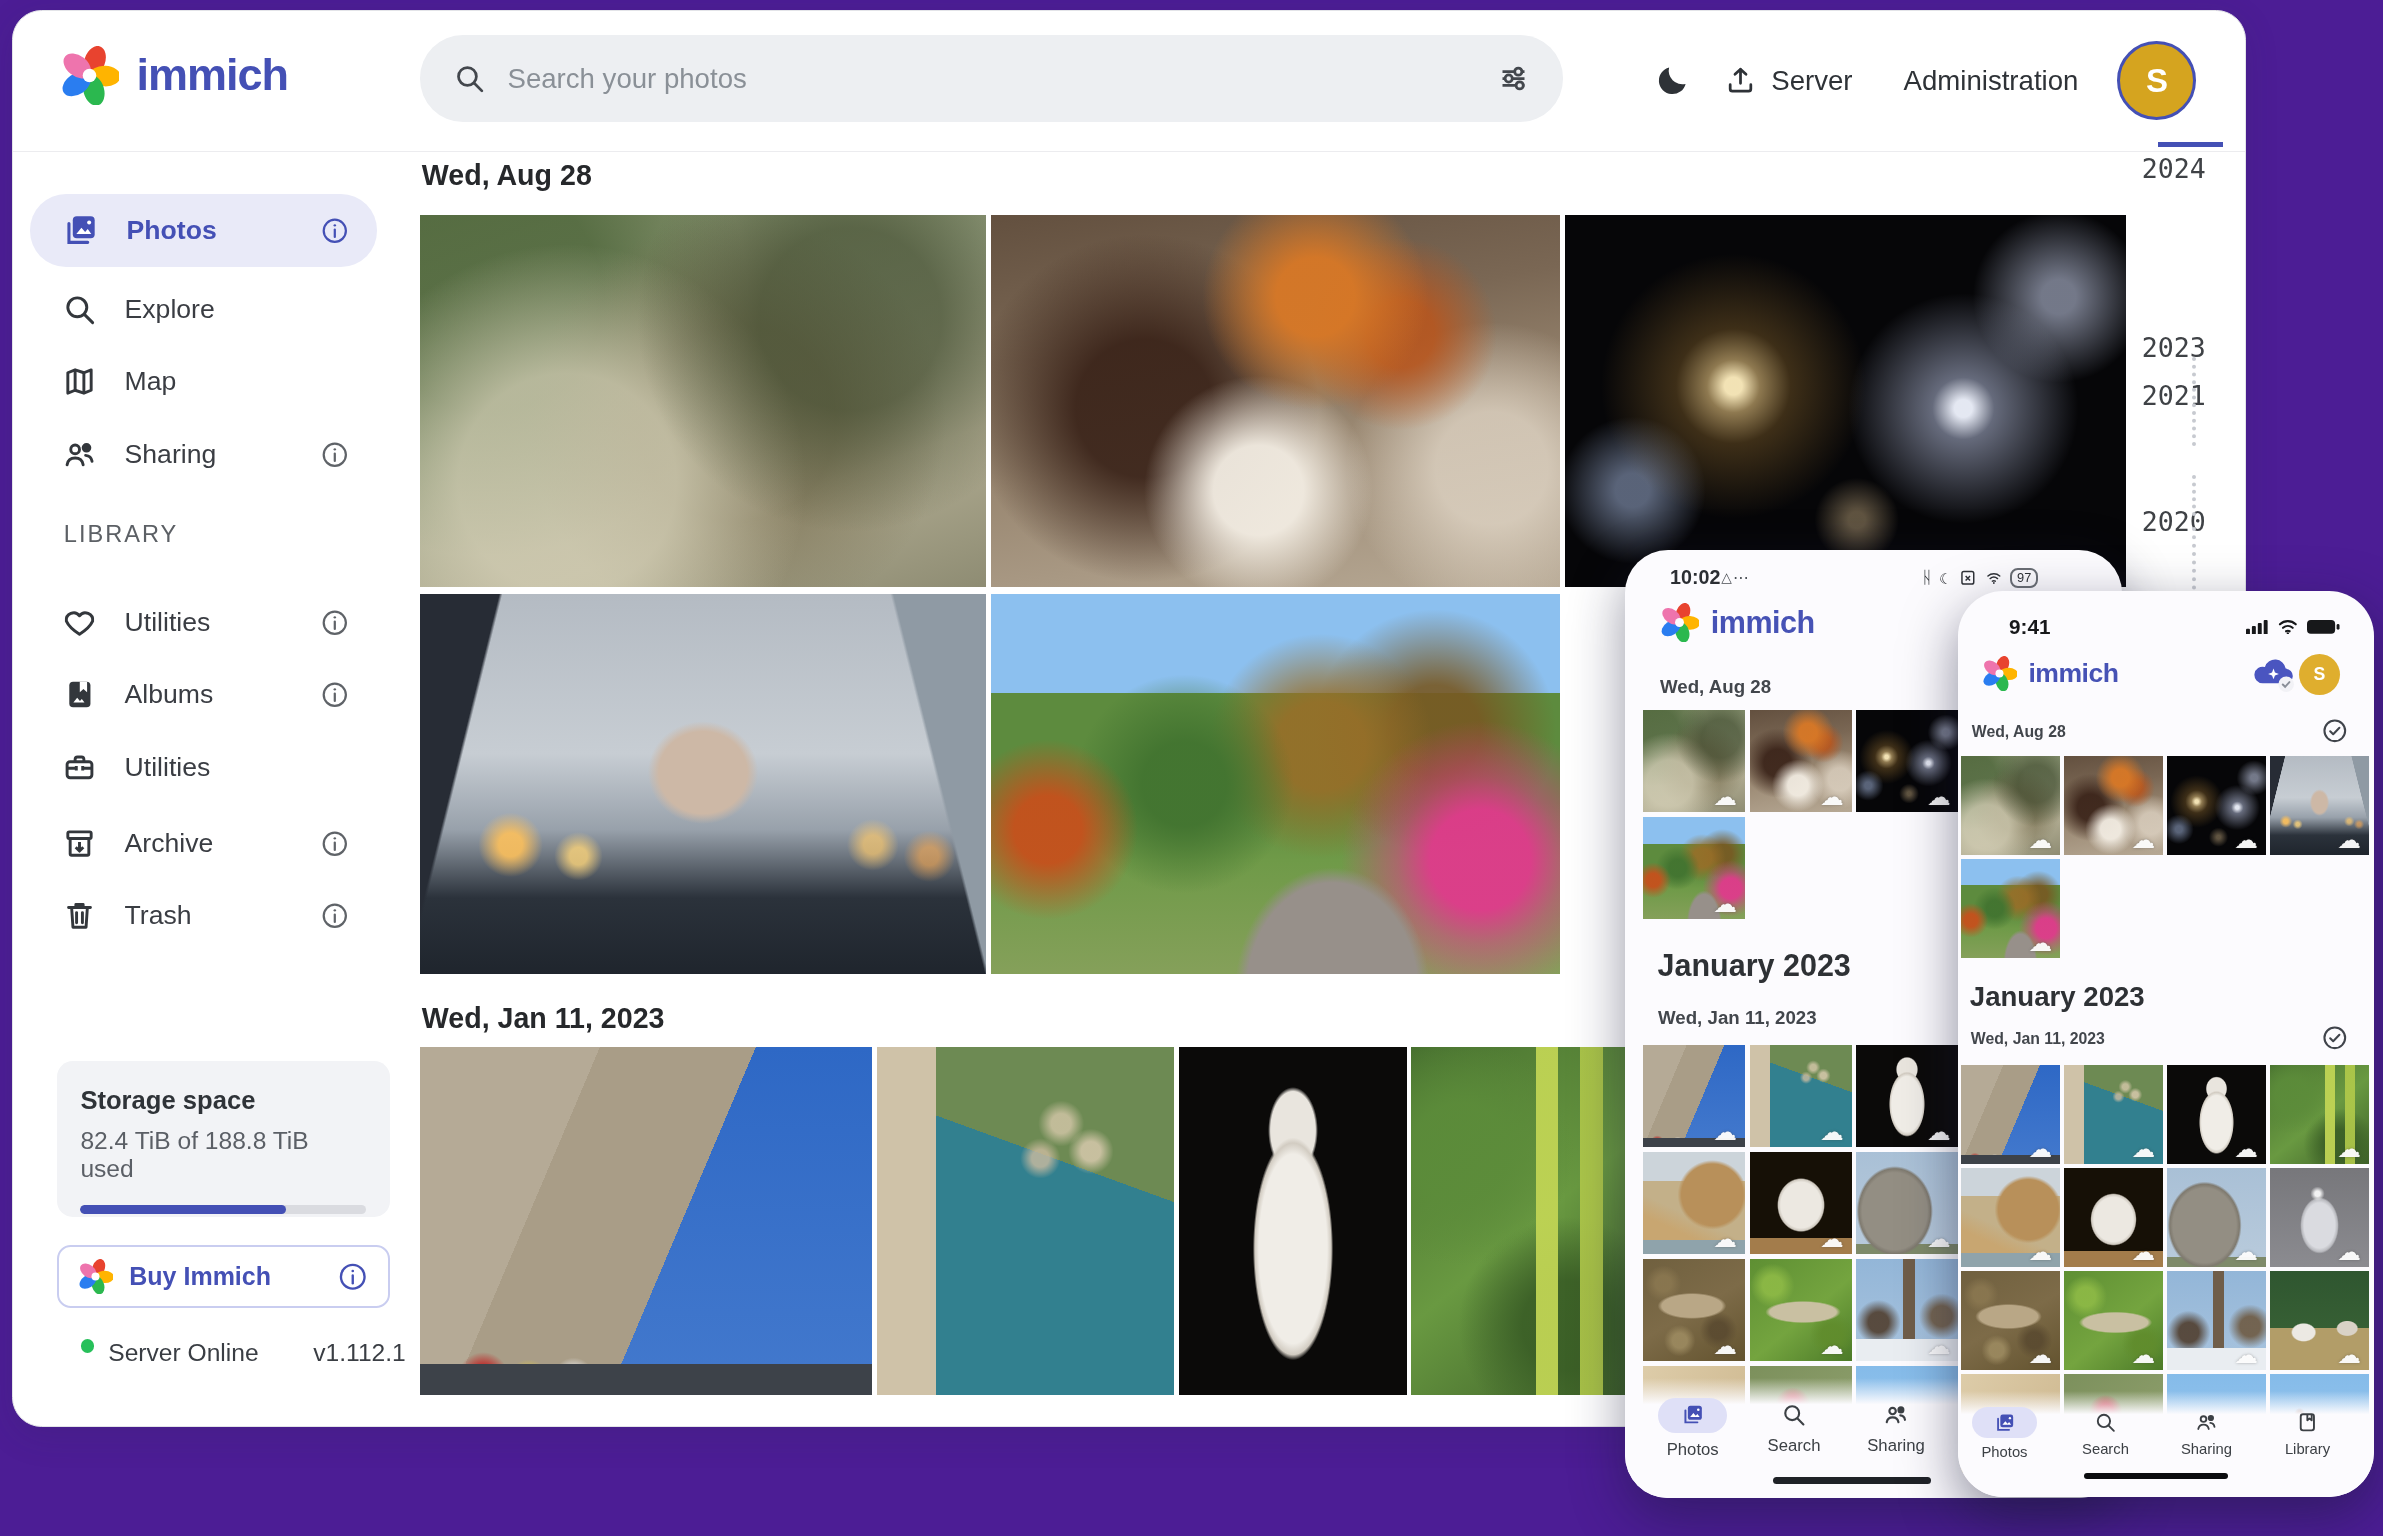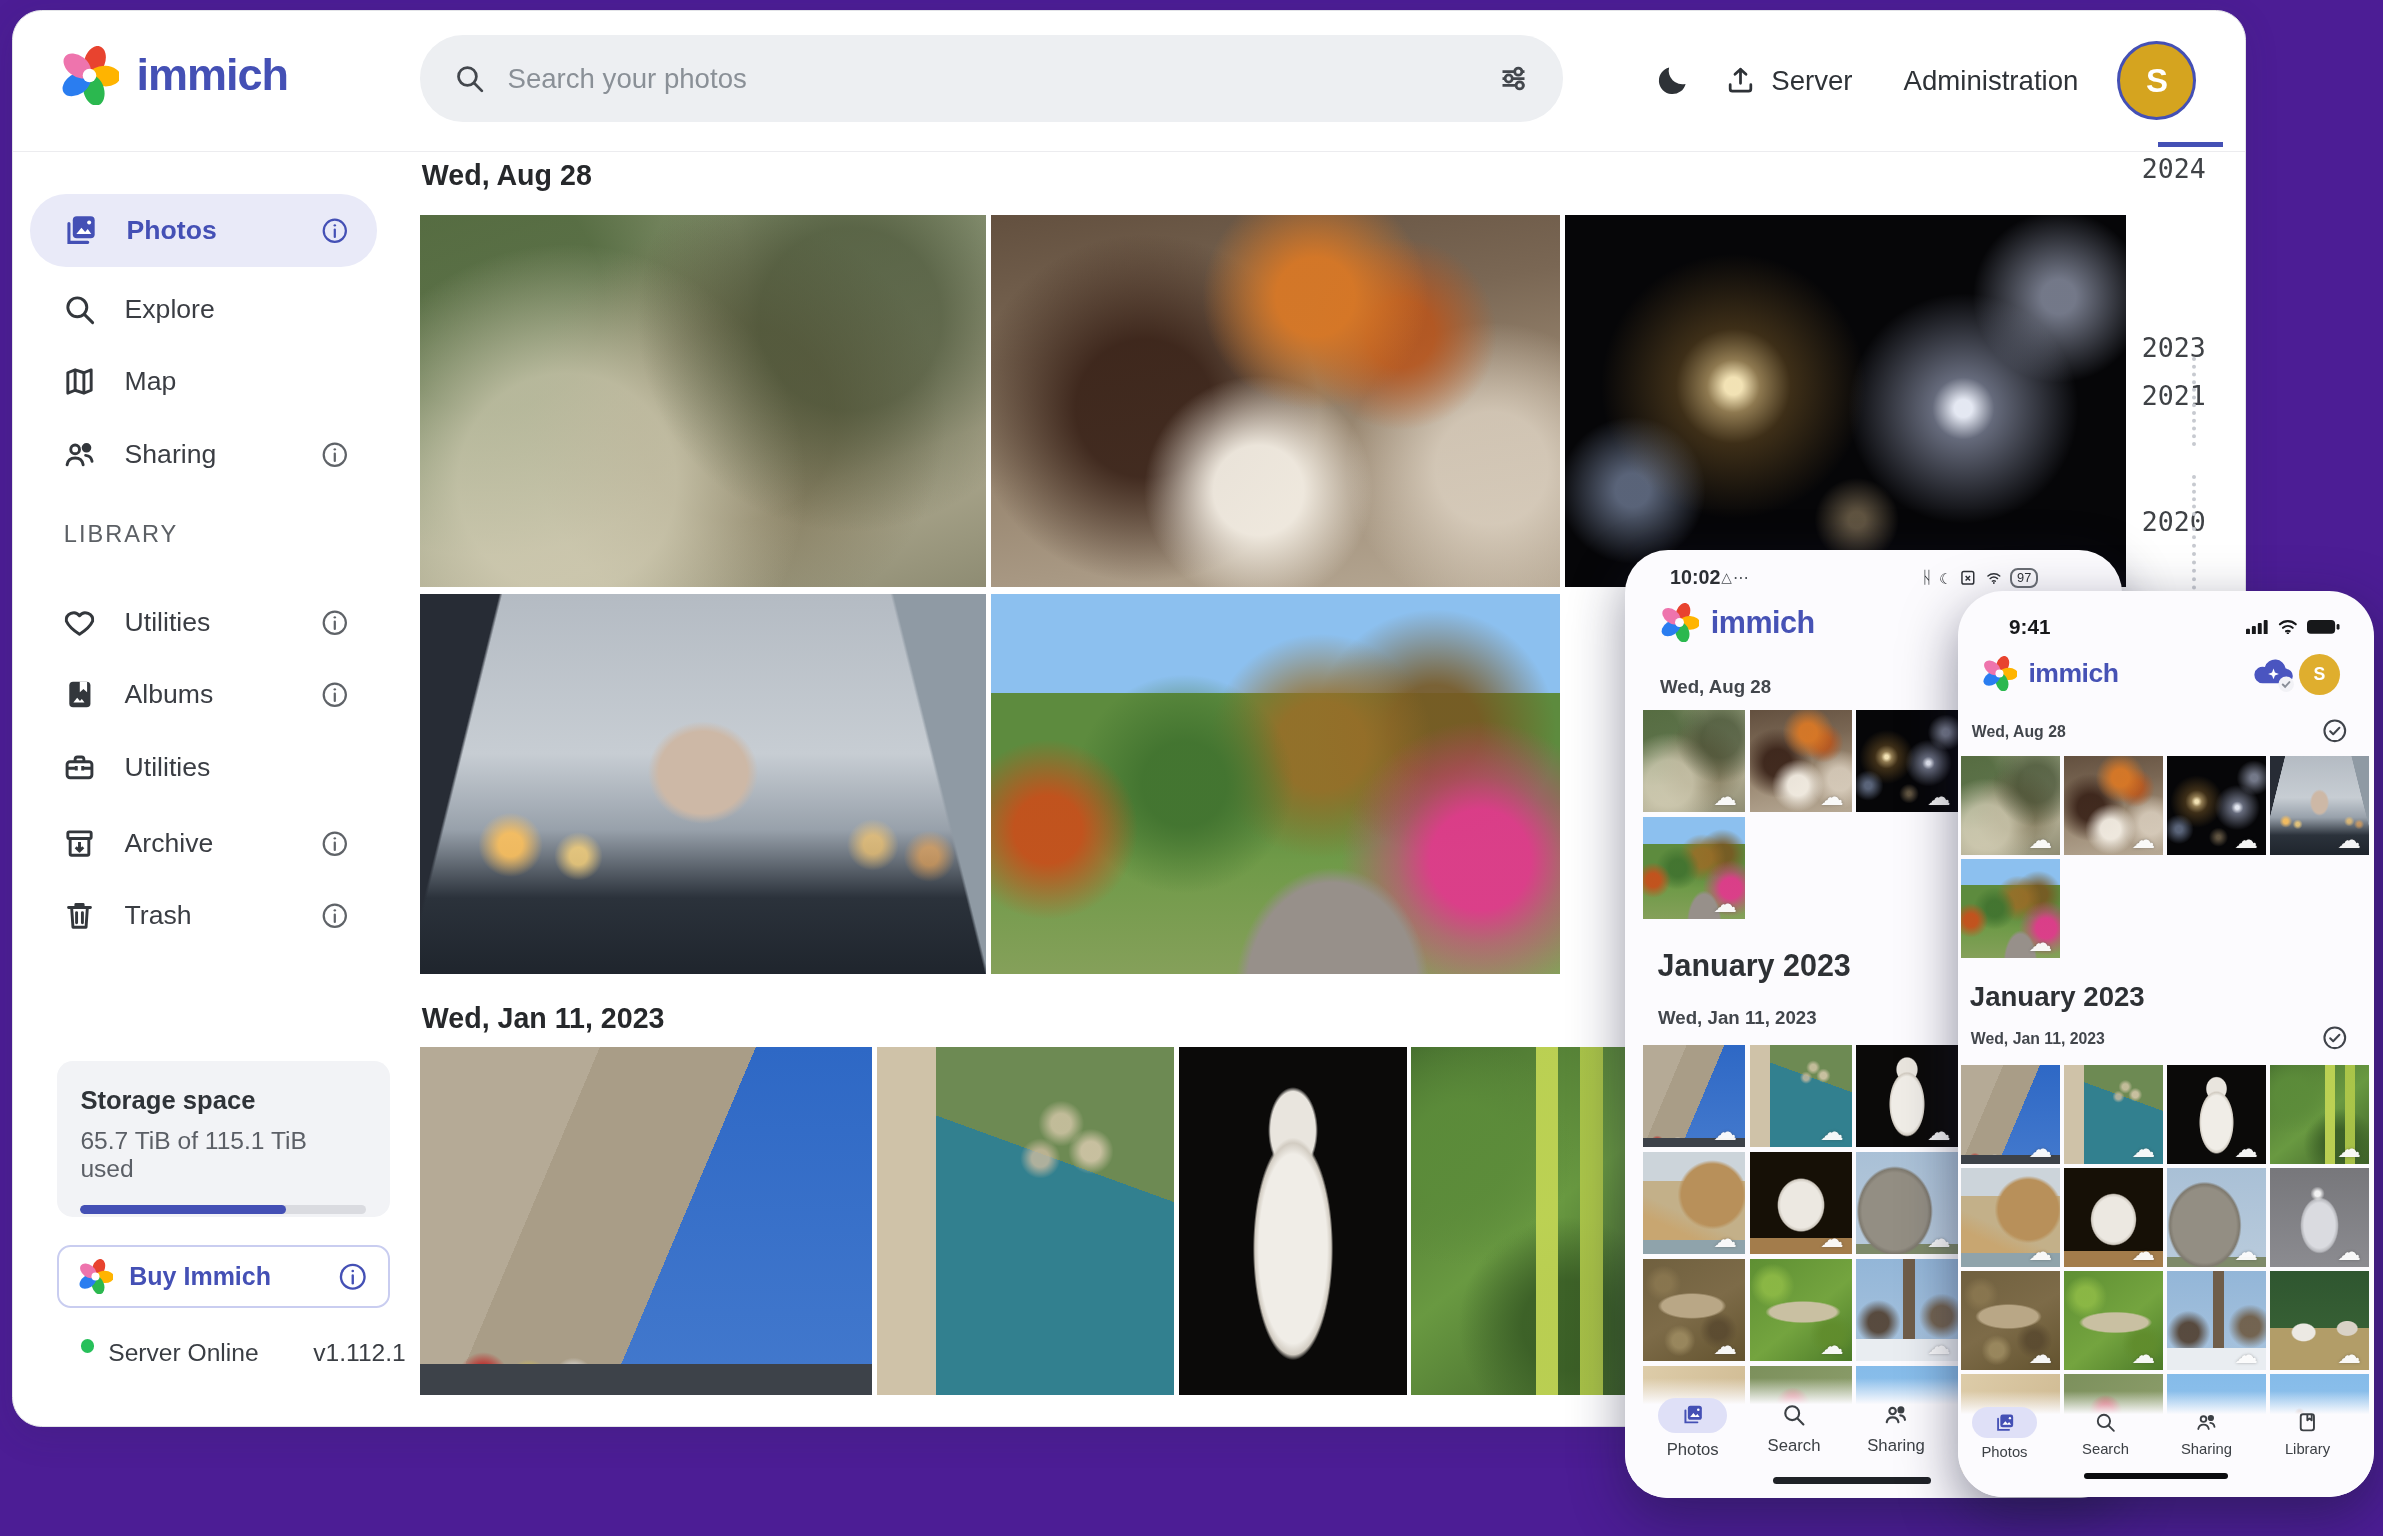--- a/index.html
+++ b/index.html
@@ -365,21 +365,21 @@
       <span class="lbl">Trash</span>
       <svg class="info" width="29.6" height="29.6" viewBox="0 0 24 24" fill="none" stroke="#5f6368" stroke-width="1.8">
         <circle cx="12" cy="12" r="9"></circle>
           <path d="M12 11v6" stroke-linecap="round"></path>
           <circle cx="12" cy="7.6" r="1" fill="#5f6368" stroke="none"></circle>
       </svg>
     </div>
 
     <div class="storagecard">
       <div class="t">Storage space</div>
-      <div class="u">65.7 TiB of 115.1 TiB used</div>
+      <div class="u">82.4 TiB of 188.8 TiB used</div>
       <div class="track">
         <div class="fill" style="width: 72%;"></div>
       </div>
     </div>
 
     <div class="buybtn">
       <svg class="flower" viewBox="-20 -20 40 40">
         <ellipse cx="0" cy="-10.5" rx="7" ry="10.5" fill="#e8432f" transform="rotate(20)"></ellipse>
         <ellipse cx="0" cy="-10.5" rx="7" ry="10.5" fill="#ffb400" transform="rotate(92)"></ellipse>
         <ellipse cx="0" cy="-10.5" rx="7" ry="10.5" fill="#2bb84f" transform="rotate(164)"></ellipse>

